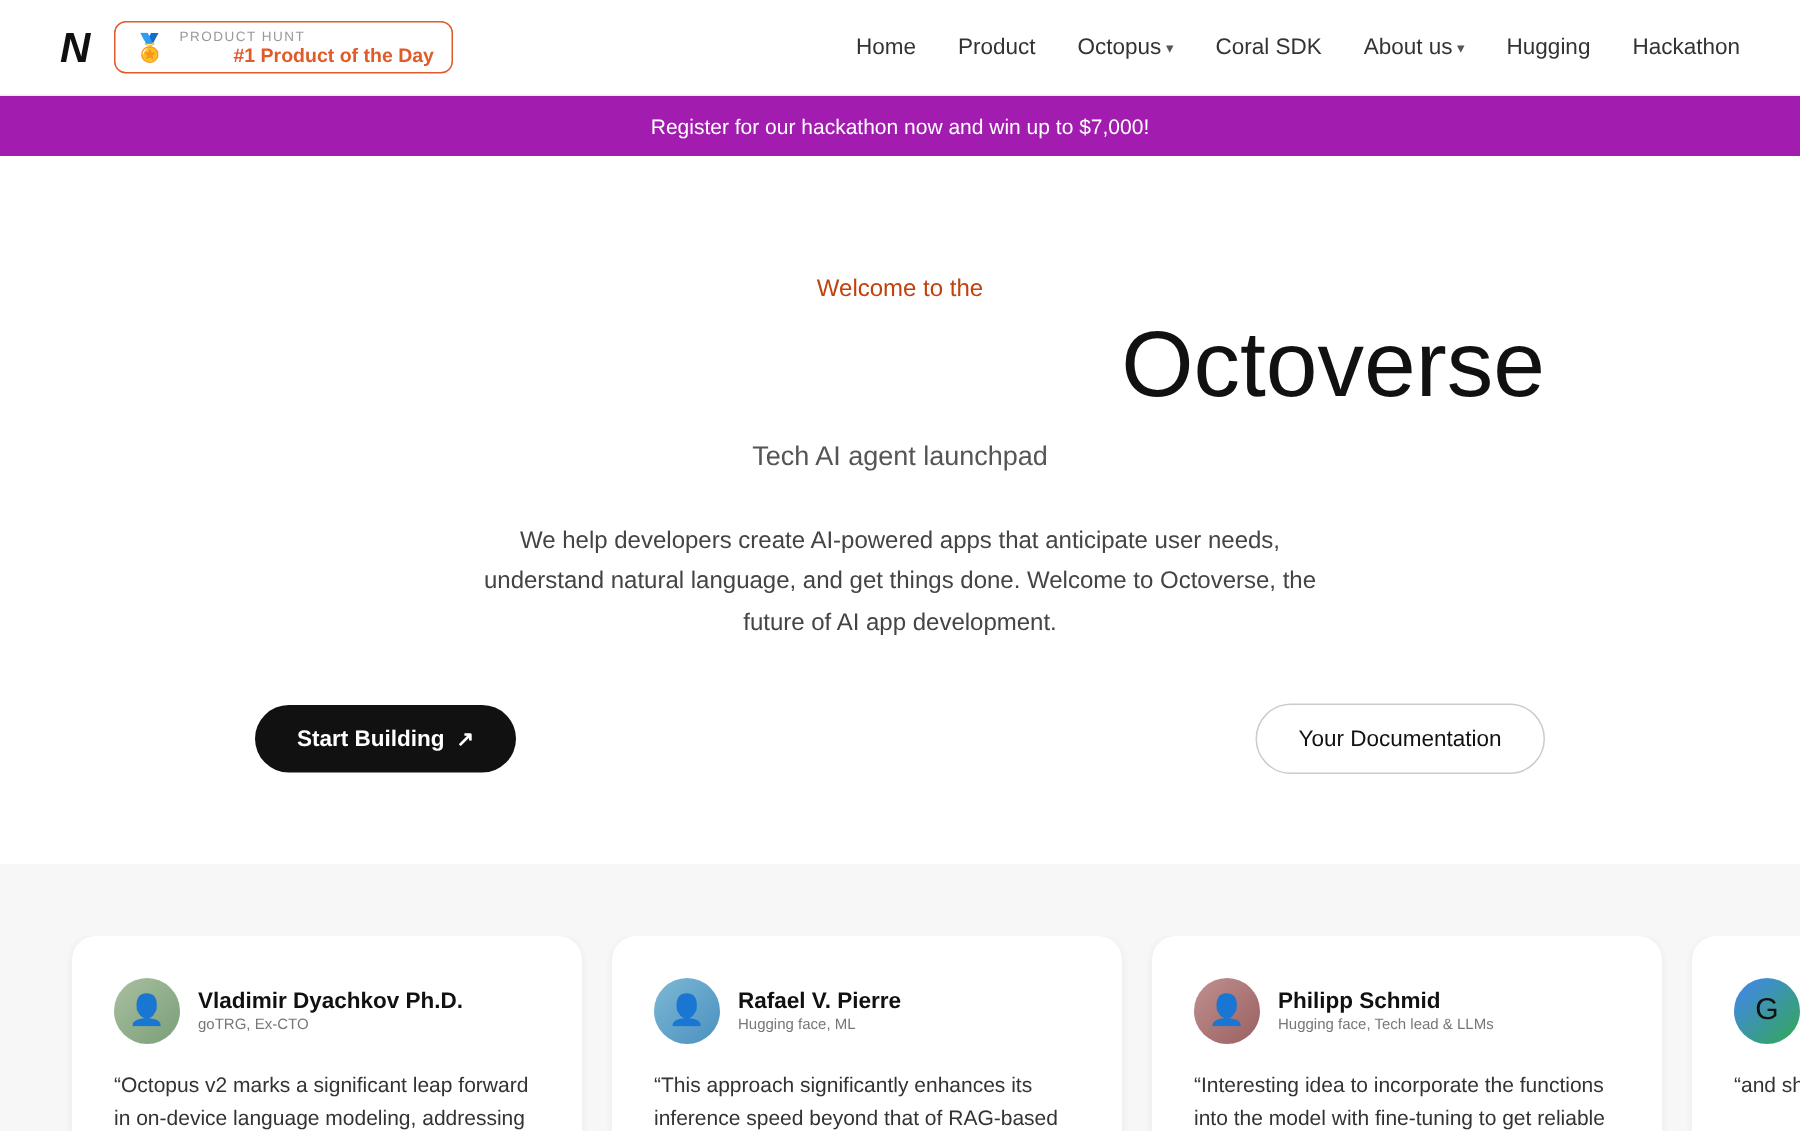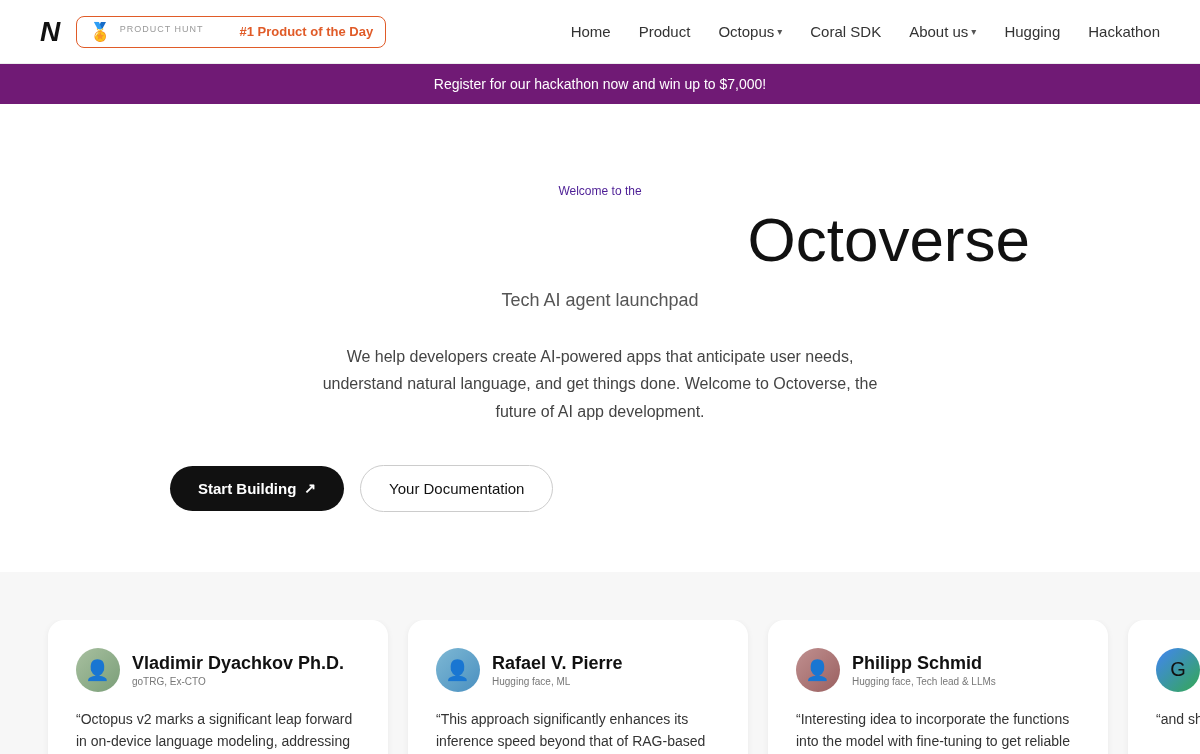--- a/index.html
+++ b/index.html
@@ -27,54 +27,54 @@
       display: flex;
       align-items: center;
       gap: 8px;
       border: 1.5px solid #e05b28;
       border-radius: 8px;
       padding: 4px 12px;
       font-size: 12px;
       color: #e05b28;
     }
     .ph-medal { font-size: 18px; }
-    .ph-label { display: flex; flex-direction: row; }
+    .ph-label { display: flex; flex-direction: column; }
     .ph-top { font-size: 9px; text-transform: uppercase; letter-spacing: 1px; color: #999; }
     .ph-main { font-size: 13px; font-weight: 700; color: #e05b28; margin-left: 36px; }
     .navbar-nav { display: flex; gap: 28px; }
     .nav-link {
       font-size: 15px;
       color: #333;
       text-decoration: none;
       cursor: pointer;
       white-space: nowrap;
     }
     .nav-link-with-arrow { display: flex; align-items: center; gap: 3px; }
     .nav-chevron { font-size: 10px; color: #555; }
 
     
     .banner {
-      background: #701a75;
+      background: #a21caf;
       color: #fff;
       text-align: center;
       padding: 12px 20px;
       font-size: 14px;
       cursor: pointer;
     }
 
     
     .hero {
       text-align: center;
       padding: 80px 20px 60px;
       max-width: 900px;
       margin: 0 auto;
     }
     .hero-subtitle {
-      font-size: 12px;
-      color: #4c1d95;
+      font-size: 16px;
+      color: #c2410c;
       margin-bottom: 8px;
     }
     .hero-title {
       font-size: 62px;
       font-weight: 400;
       color: #111;
       line-height: 1.1;
       margin-bottom: 16px;
       text-align: right;
     }
@@ -86,21 +86,21 @@
     .hero-description {
       font-size: 16px;
       color: #444;
       line-height: 1.7;
       max-width: 560px;
       margin: 0 auto 40px;
     }
     .hero-buttons {
       display: flex;
       gap: 16px;
-      justify-content: flex-start;
+      justify-content: space-between;
       align-items: center;
     }
     .btn-primary {
       background: #111;
       color: #fff;
       border: none;
       border-radius: 50px;
       padding: 14px 28px;
       font-size: 15px;
       font-weight: 600;
@@ -164,21 +164,21 @@
       font-size: 18px;
       overflow: hidden;
       flex-shrink: 0;
     }
     .avatar-1 { background: linear-gradient(135deg, #a8c0a0, #7a9e78); }
     .avatar-2 { background: linear-gradient(135deg, #7eb8d4, #4a90c0); }
     .avatar-3 { background: linear-gradient(135deg, #c09090, #9a6060); }
     .avatar-4 { background: linear-gradient(135deg, #4285f4, #34a853); }
     .avatar-emoji { font-size: 20px; }
     .reviewer-name {
-      font-size: 18px;
+      font-size: 15px;
       font-weight: 700;
       color: #111;
     }
     .reviewer-role {
       font-size: 10px;
       color: #777;
       margin-top: 2px;
     }
     .testimonial-text {
       font-size: 14px;

